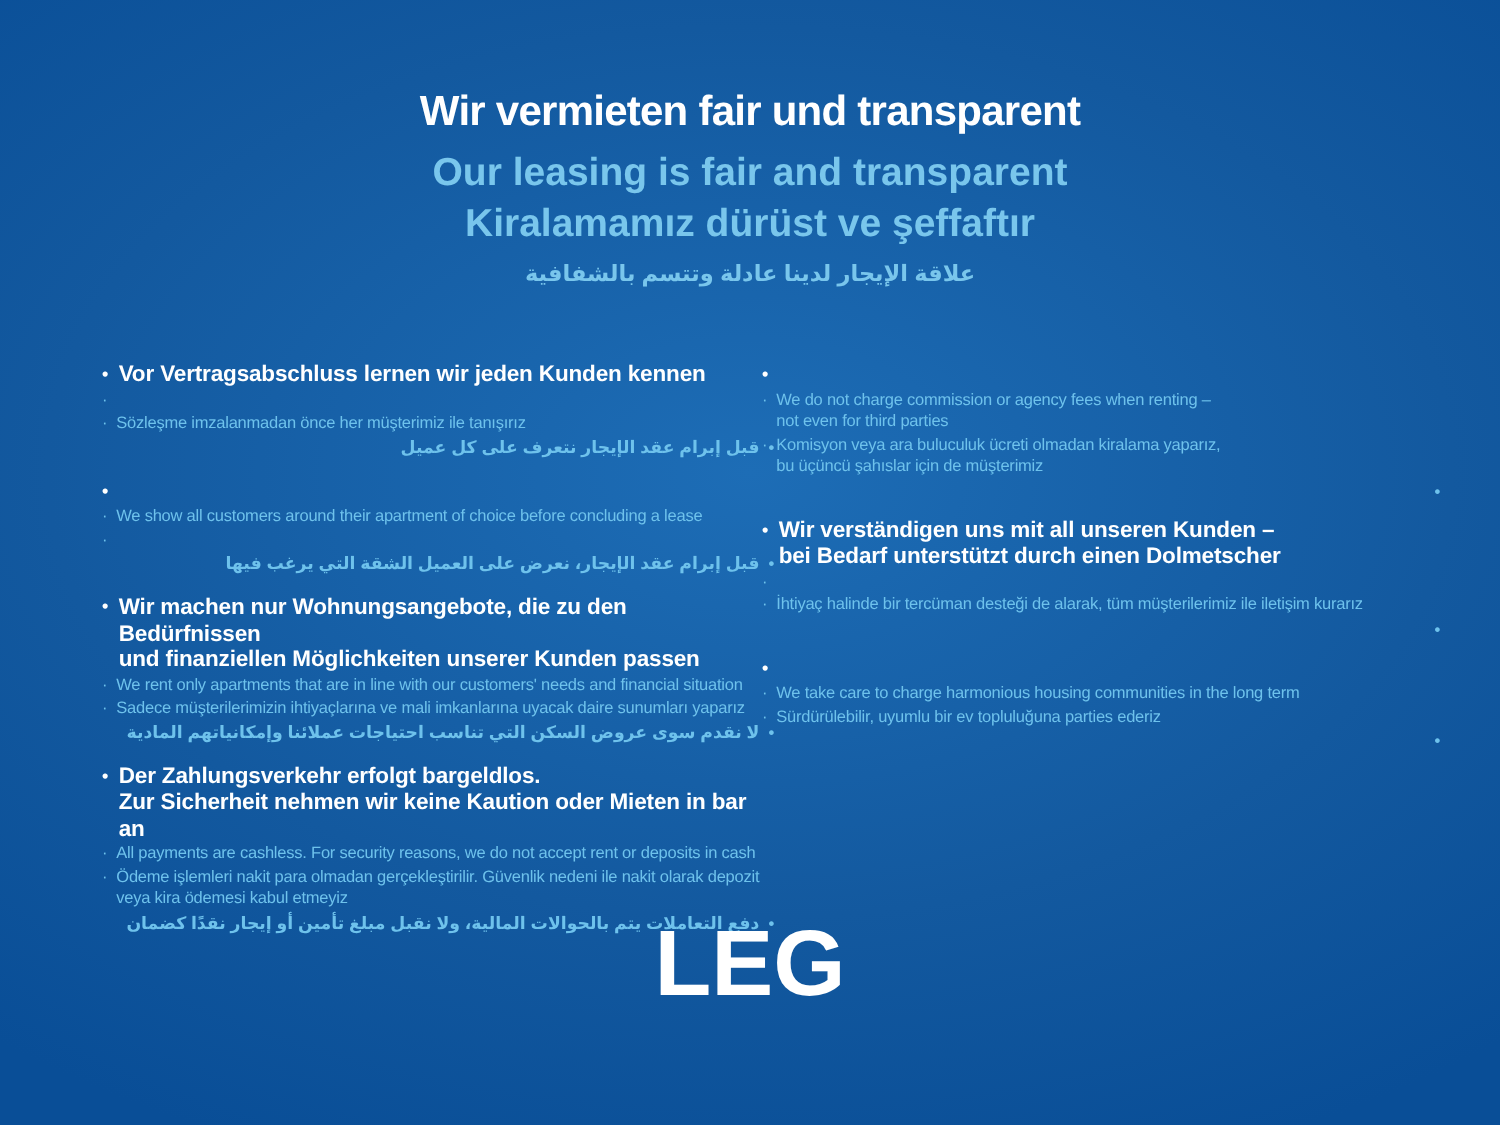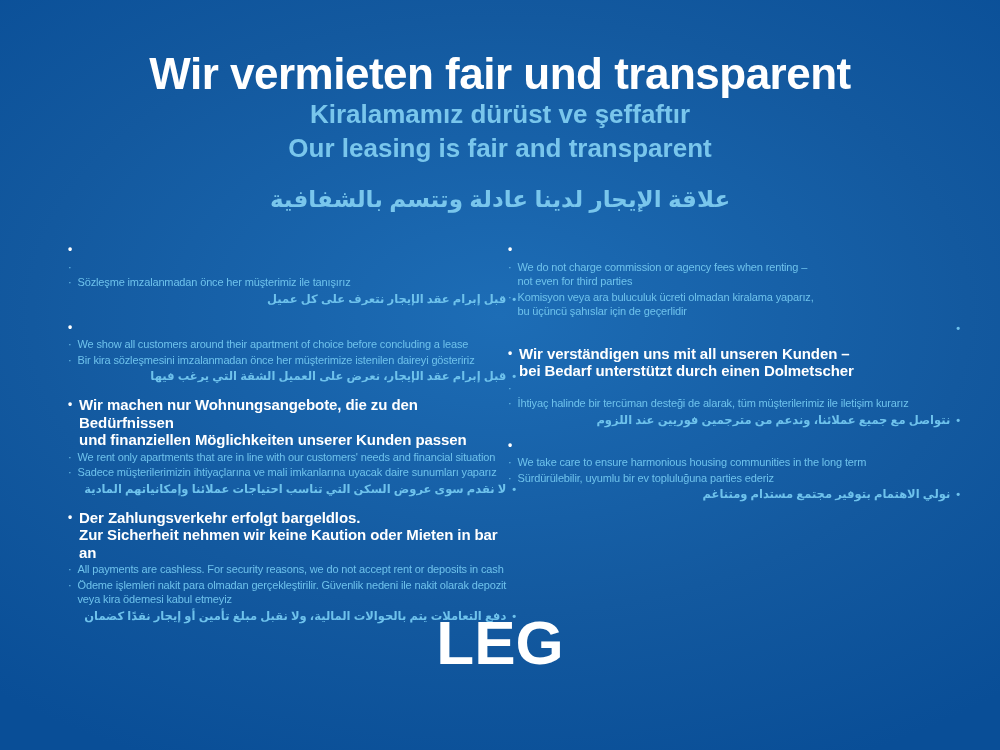--- a/index.html
+++ b/index.html
@@ -5,23 +5,23 @@
   html,body { margin:0; padding:0; background:#222; }
   * { box-sizing:border-box; }
   .poster {
     position:relative; width:1000px; height:750px; overflow:hidden;
     background:
       radial-gradient(ellipse 78% 66% at 50% 42%, #1d6db6 0%, #13599f 60%, #094e97 100%);
     font-family:"Liberation Sans","DejaVu Sans",sans-serif;
   }
   
   .header { position:absolute; top:52px; left:0; width:100%; text-align:center; }
-  .title-de { color:#ffffff; font-size:44px; font-weight:800; letter-spacing:-0.5px; line-height:44px; }
+  .title-de { color:#ffffff; font-size:28px; font-weight:800; letter-spacing:-0.5px; line-height:44px; }
   .title-sub { color:#79c6ec; font-size:26px; font-weight:700; line-height:32px; margin-top:2px; }
-  .title-ar { color:#79c6ec; font-size:23px; font-weight:700; line-height:30px; margin-top:20px; direction:rtl; }
+  .title-ar { color:#79c6ec; font-size:15px; font-weight:700; line-height:30px; margin-top:4px; direction:rtl; }
   
   .col { position:absolute; top:241px; }
   .col-left  { left:68px;  width:448px; }
   .col-right { left:508px; width:452px; }
   .block { margin-bottom:12px; }
   .col-right .block { margin-bottom:9px; }
   .de {
     display:flex; column-gap:7px; color:#ffffff; font-weight:700;
     font-size:15px; line-height:17.5px; letter-spacing:-0.1px;
   }
@@ -44,30 +44,31 @@
     color:#ffffff; font-size:62px; font-weight:700; letter-spacing:0px; line-height:62px;
   }
 </style>
 </head>
 <body>
 
 <div class="poster">
 
   <div class="header">
     <div class="title-de">Wir vermieten fair und transparent</div>
+    <div class="title-sub">Our leasing is fair and transparent</div>
     <div class="title-sub">Kiralamamız dürüst ve şeffaftır</div>
-    <div class="title-sub">Our leasing is fair and transparent</div>
     <div class="title-ar" dir="rtl">علاقة الإيجار لدينا عادلة وتتسم بالشفافية</div>
   </div>
 
   <div class="col col-left">
 
     <div class="block">
       <div class="de">
         <span class="b">•</span>
+        <span class="t">Vor Vertragsabschluss lernen wir jeden Kunden kennen</span>
       </div>
       <div class="sub">
         <span class="b">·</span>
       </div>
       <div class="sub">
         <span class="b">·</span>
         <span class="t">Sözleşme imzalanmadan önce her müşterimiz ile tanışırız</span>
       </div>
       <div class="sub ar" dir="rtl">
         <span class="b">•</span>
@@ -78,21 +79,20 @@
     <div class="block">
       <div class="de">
         <span class="b">•</span>
       </div>
       <div class="sub">
         <span class="b">·</span>
         <span class="t">We show all customers around their apartment of choice before concluding a lease</span>
       </div>
       <div class="sub">
         <span class="b">·</span>
-        <span class="t">Bir kira sözleşmesini imzalanmadan önce her müşterimize istenilen daireyi gösteririz</span>
       </div>
       <div class="sub ar" dir="rtl">
         <span class="b">•</span>
         <span class="t">قبل إبرام عقد الإيجار، نعرض على العميل الشقة التي يرغب فيها</span>
       </div>
     </div>
 
     <div class="block">
       <div class="de">
         <span class="b">•</span>
@@ -143,21 +143,21 @@
         <span class="b">•</span>
       </div>
       <div class="sub">
         <span class="b">·</span>
         <span class="t">We do not charge commission or agency fees when renting –
 not even for third parties</span>
       </div>
       <div class="sub">
         <span class="b">·</span>
         <span class="t">Komisyon veya ara buluculuk ücreti olmadan kiralama yaparız,
-bu üçüncü şahıslar için de geçerlidir</span>
+bu üçüncü şahıslar için de müşterimiz</span>
       </div>
       <div class="sub ar" dir="rtl">
         <span class="b">•</span>
       </div>
     </div>
 
     <div class="block">
       <div class="de">
         <span class="b">•</span>
         <span class="t">Wir verständigen uns mit all unseren Kunden –
@@ -165,39 +165,37 @@
       </div>
       <div class="sub">
         <span class="b">·</span>
       </div>
       <div class="sub">
         <span class="b">·</span>
         <span class="t">İhtiyaç halinde bir tercüman desteği de alarak, tüm müşterilerimiz ile iletişim kurarız</span>
       </div>
       <div class="sub ar" dir="rtl">
         <span class="b">•</span>
-        <span class="t">نتواصل مع جميع عملائنا، وندعم من مترجمين فوريين عند اللزوم</span>
-      </div>
-    </div>
-
-    <div class="block">
-      <div class="de">
-        <span class="b">•</span>
-      </div>
-      <div class="sub">
-        <span class="b">·</span>
-        <span class="t">We take care to ensure harmonious housing communities in the long term</span>
+      </div>
+    </div>
+
+    <div class="block">
+      <div class="de">
+        <span class="b">•</span>
+      </div>
+      <div class="sub">
+        <span class="b">·</span>
+        <span class="t">We take care to charge harmonious housing communities in the long term</span>
       </div>
       <div class="sub">
         <span class="b">·</span>
         <span class="t">Sürdürülebilir, uyumlu bir ev topluluğuna parties ederiz</span>
       </div>
       <div class="sub ar" dir="rtl">
         <span class="b">•</span>
-        <span class="t">نولي الاهتمام بتوفير مجتمع مستدام ومتناغم</span>
       </div>
     </div>
 
   </div>
 
   <div class="logo">LEG</div>
 
 </div>
 
 </body></html>

